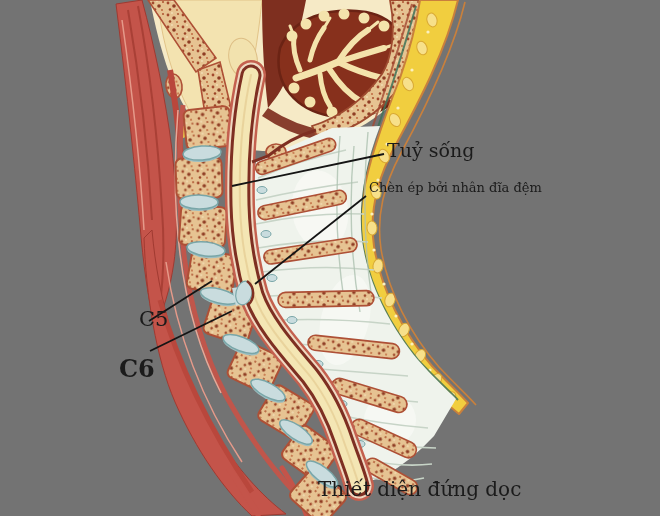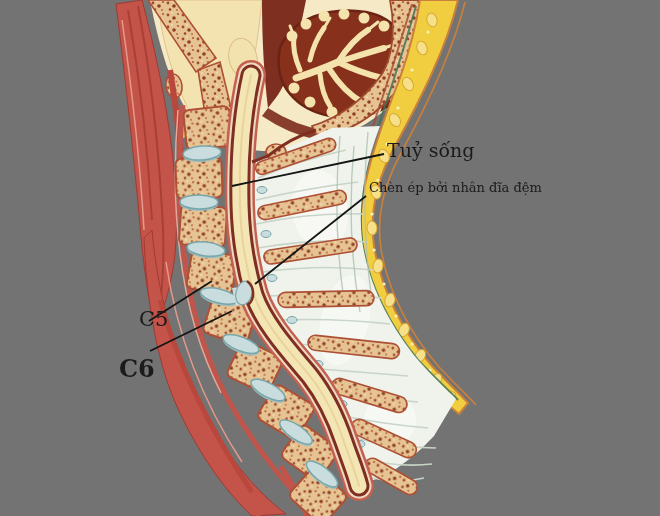--- a/index.html
+++ b/index.html
@@ -244,14 +244,15 @@
     <line x1="366" y1="196" x2="255" y2="284"></line>
     <line x1="149" y1="321" x2="212" y2="281"></line>
     <line x1="150" y1="351" x2="232" y2="311"></line>
   </g>
 </svg>
 
 <div class="lbl lbl-tuysong">Tuỷ sống</div>
 <div class="lbl lbl-chenep">Chèn ép bởi nhân đĩa đệm</div>
 <div class="lbl lbl-c5">C5</div>
 <div class="lbl lbl-c6">C6</div>
+<div class="lbl caption">Thiết diện đứng dọc</div>
 
 </div>
 
 </body></html>

